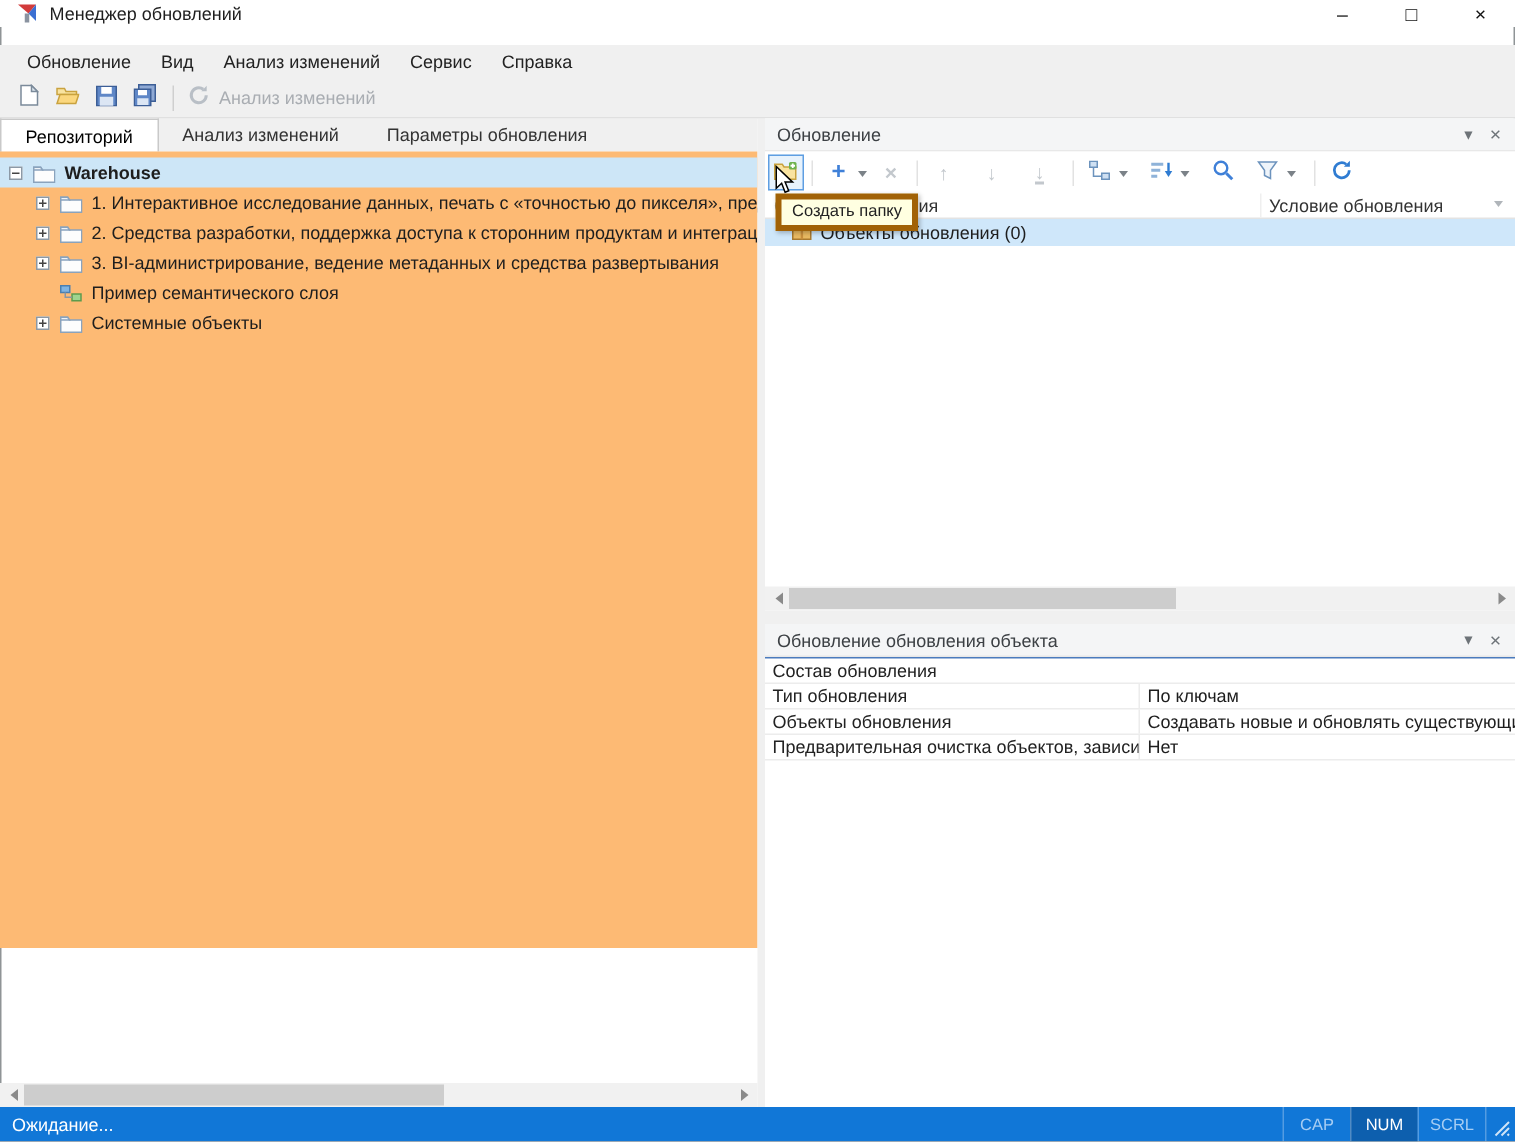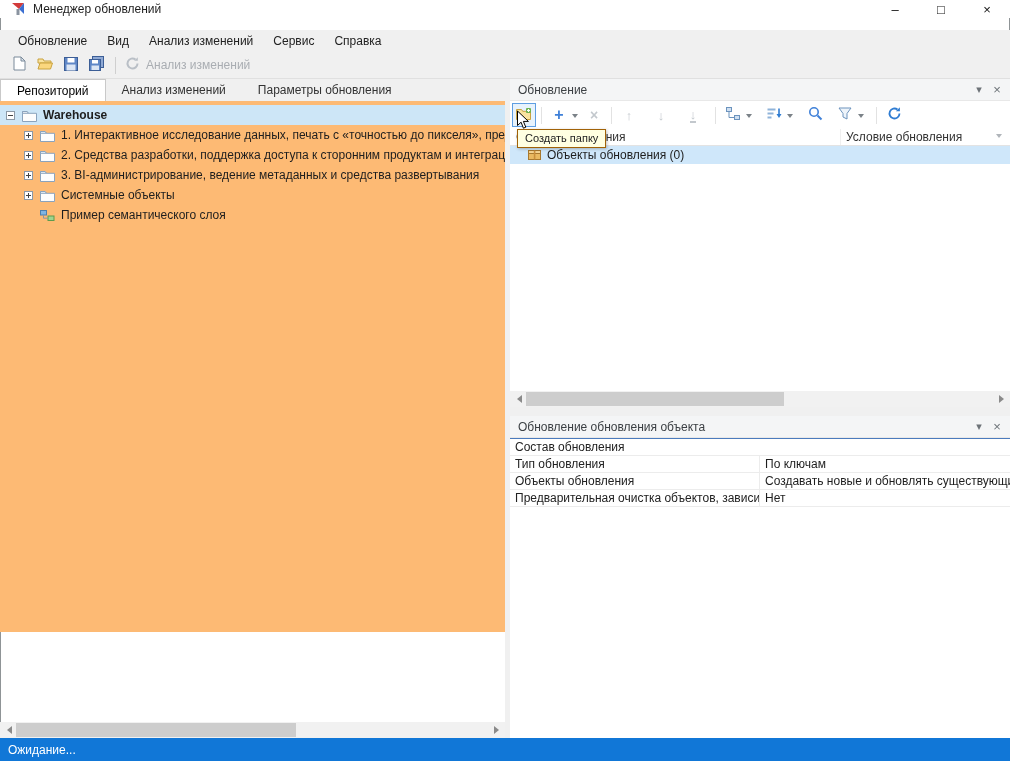--- a/index.html
+++ b/index.html
@@ -75,21 +75,21 @@
   .p-label { width: 250px; padding-left: 5px; border-right: 1px solid #ececec; overflow: hidden; white-space: nowrap; display: flex; align-items: center; color: #222; }
   .p-value { flex: 1; padding-left: 5px; overflow: hidden; white-space: nowrap; display: flex; align-items: center; }
   
   .statusbar { position: absolute; left: 0; right: 0; bottom: 0; height: 23px; background: #1177d7; display: flex; align-items: stretch; color: #fff; }
   .status-text { display: flex; align-items: center; padding-left: 8px; }
   .sb-cells { margin-left: auto; display: flex; }
   .sb-cell { width: 45px; display: flex; align-items: center; justify-content: center; border-left: 1px solid rgba(255,255,255,0.28); color: #a6cdf3; font-size: 11px; }
   .sb-cell.active { background: #0d5fae; color: #fff; }
   .grip { width: 20px; display: flex; align-items: flex-end; justify-content: flex-end; padding: 0 3px 3px 0; border-left: 1px solid rgba(255,255,255,0.28); }
   
-  .tooltip { position: absolute; left: 517px; top: 129px; background: #ffffe1; border: 1px solid #a16207; padding: 2px 7px 3px; font-size: 11px; color: #222; z-index: 50; box-shadow: 1px 1px 3px rgba(0,0,0,0.25); white-space: nowrap; }
+  .tooltip { position: absolute; left: 517px; top: 129px; background: #ffffe1; border: 4px solid #a16207; padding: 2px 7px 3px; font-size: 11px; color: #222; z-index: 50; box-shadow: 1px 1px 3px rgba(0,0,0,0.25); white-space: nowrap; }
   .cursor { position: absolute; left: 516px; top: 110px; z-index: 60; pointer-events: none; }
 </style>
 </head>
 <body>
 
 <div class="window">
 
   <div class="titlebar">
     <span class="app-icon">
       <svg width="16" height="16" viewBox="0 0 16 16">
@@ -192,39 +192,39 @@
     <div class="tree-row" style="padding-left:24px">
       <span class="expander plus"></span>
       <span class="tree-icon">
           <svg width="15" height="13" viewBox="0 0 15 13">
             <path d="M0.5 2.5 h4.6 l1.2 1.8 h8.2 v8.2 H0.5 Z" fill="#fdfdfd" stroke="#8aa3bd"></path>
             <path d="M0.5 2.5 h4.6 l1.2 1.8 H0.5 Z" fill="#eef3f8" stroke="#8aa3bd"></path>
           </svg>
         </span>
       <span class="tree-label">3. BI-администрирование, ведение метаданных и средства развертывания</span>
     </div>
-    <div class="tree-row" style="padding-left:24px">
-      <span class="expander plus"></span>
-      <span class="tree-icon">
-          <svg width="15" height="13" viewBox="0 0 15 13">
-            <path d="M0.5 2.5 h4.6 l1.2 1.8 h8.2 v8.2 H0.5 Z" fill="#fdfdfd" stroke="#8aa3bd"></path>
-            <path d="M0.5 2.5 h4.6 l1.2 1.8 H0.5 Z" fill="#eef3f8" stroke="#8aa3bd"></path>
-          </svg>
-        </span>
-      <span class="tree-label">Системные объекты</span>
-    </div>
     <div class="tree-row" style="padding-left:40px">
       <span class="tree-icon">
           <svg width="15" height="13" viewBox="0 0 15 13">
             <rect x="0.5" y="1.5" width="6" height="4.5" fill="#7fb4e2" stroke="#4a7fb0"></rect>
             <rect x="8" y="7" width="6" height="4.5" fill="#9fd48f" stroke="#5d9b4d"></rect>
             <path d="M3.5 6 v3.2 h4.5" fill="none" stroke="#8a96a2"></path>
           </svg>
         </span>
       <span class="tree-label">Пример семантического слоя</span>
+    </div>
+    <div class="tree-row" style="padding-left:24px">
+      <span class="expander plus"></span>
+      <span class="tree-icon">
+          <svg width="15" height="13" viewBox="0 0 15 13">
+            <path d="M0.5 2.5 h4.6 l1.2 1.8 h8.2 v8.2 H0.5 Z" fill="#fdfdfd" stroke="#8aa3bd"></path>
+            <path d="M0.5 2.5 h4.6 l1.2 1.8 H0.5 Z" fill="#eef3f8" stroke="#8aa3bd"></path>
+          </svg>
+        </span>
+      <span class="tree-label">Системные объекты</span>
     </div>
   </div>
 
   <div class="hscroll" style="top:722px; left:0; width:505px;">
     <span class="sb-btn" style="left:0">
         <span class="tri-l"></span>
       </span>
     <span class="sb-btn" style="left:489px">
         <span class="tri-r"></span>
       </span>
@@ -354,20 +354,30 @@
       </div>
       <div class="p-row">
         <span class="p-label">Предварительная очистка объектов, зависи...</span>
         <span class="p-value">Нет</span>
       </div>
     </div>
   </div>
 
   <div class="statusbar">
     <span class="status-text">Ожидание...</span>
+    <div class="sb-cells">
+      <span class="sb-cell">CAP</span>
+      <span class="sb-cell active">NUM</span>
+      <span class="sb-cell">SCRL</span>
+      <span class="grip">
+        <svg width="12" height="12" viewBox="0 0 12 12">
+            <path d="M11 2 L2 11 M11 6 L6 11 M11 10 L10 11" stroke="rgba(255,255,255,0.8)" stroke-width="1.3"></path>
+          </svg>
+      </span>
+    </div>
   </div>
 
   <div class="tooltip">Создать папку</div>
 
   <div class="cursor">
     <svg width="14" height="20" viewBox="0 0 14 20">
         <path d="M1.5 1 L1.5 15.5 L5.1 12.2 L7.4 18.2 L9.8 17.2 L7.4 11.4 L12.4 11.4 Z" fill="#fff" stroke="#000" stroke-width="1"></path>
       </svg>
   </div>
 

